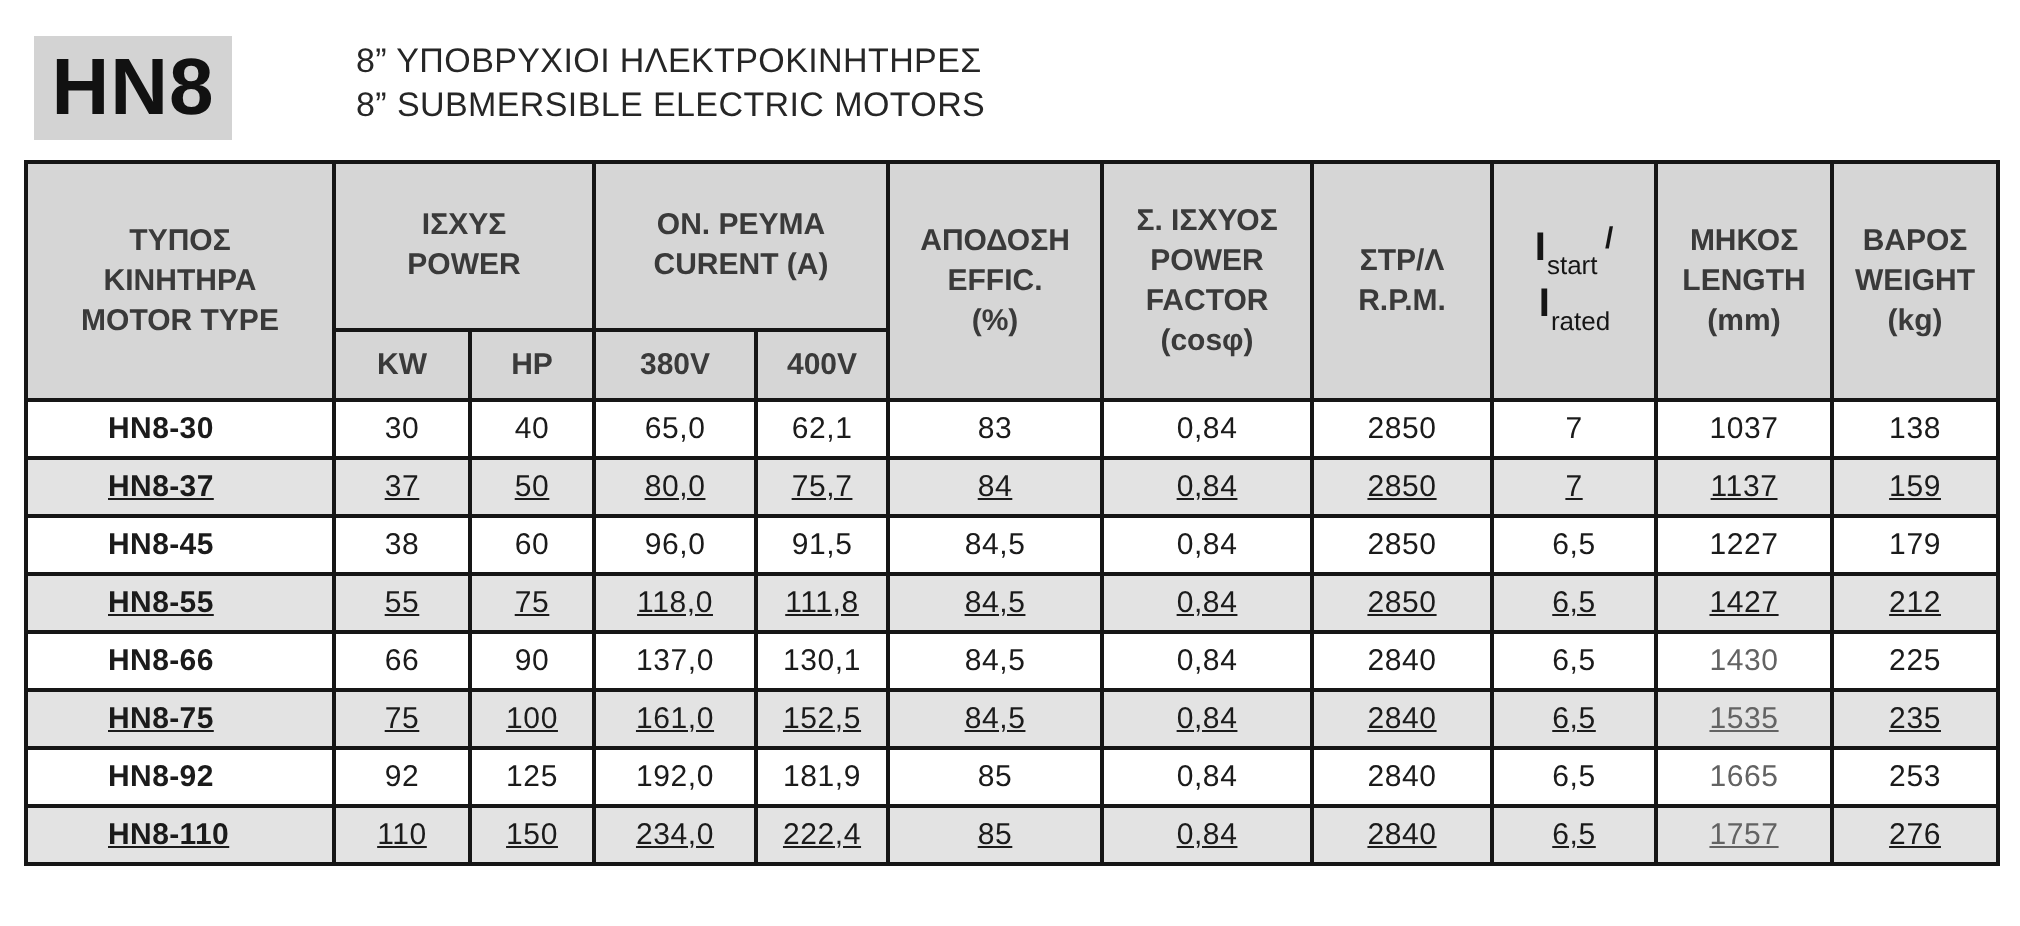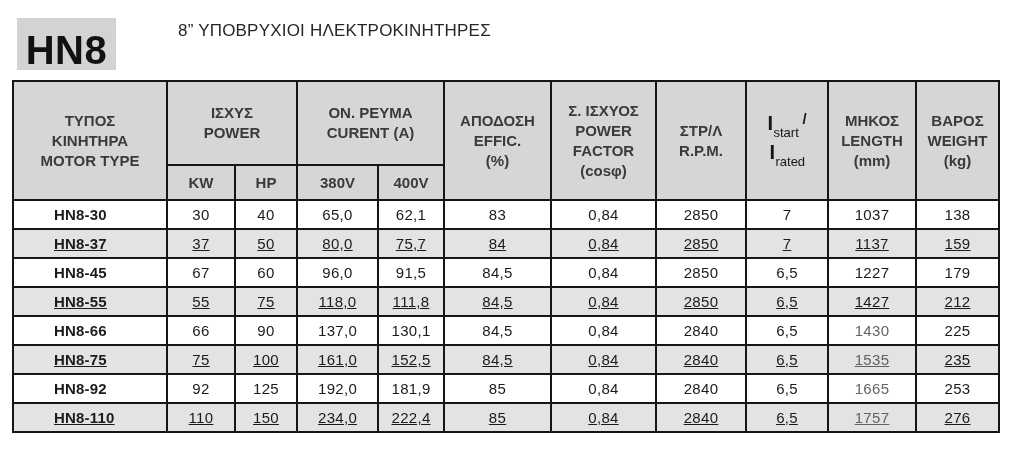--- a/index.html
+++ b/index.html
@@ -35,21 +35,21 @@
     top: 18px;
     left: 17px;
     display: flex;
     align-items: flex-start;
   }
   .badge-box {
     width: 99px;
     height: 52px;
     background: var(--badge-bg);
     display: flex;
-    align-items: flex-end;
+    align-items: center;
     justify-content: center;
   }
   .badge-box .badge-text {
     font-size: 40px;
     font-weight: bold;
     color: #111;
     letter-spacing: 0.5px;
     line-height: 1;
   }
   .doc-titles {
@@ -123,20 +123,21 @@
 <body>
 
 <div class="page">
 
   <div class="doc-header">
     <div class="badge-box">
       <span class="badge-text">HN8</span>
     </div>
     <div class="doc-titles">
       <div class="title-line">8” ΥΠΟΒΡΥΧΙΟΙ ΗΛΕΚΤΡΟΚΙΝΗΤΗΡΕΣ</div>
+      <div class="title-line">8” SUBMERSIBLE ELECTRIC MOTORS</div>
     </div>
   </div>
 
   <table class="spec-table">
     <colgroup>
       <col style="width:154px">
         <col style="width:68px">
         <col style="width:62px">
       <col style="width:81px">
         <col style="width:66px">
@@ -207,21 +208,21 @@
           <td>75,7</td>
           <td>84</td>
           <td>0,84</td>
           <td>2850</td>
           <td>7</td>
           <td>1137</td>
           <td>159</td>
         </tr>
         <tr>
           <td class="motor-type">HN8-45</td>
-          <td>67</td>
+          <td>38</td>
           <td>60</td>
           <td>96,0</td>
           <td>91,5</td>
           <td>84,5</td>
           <td>0,84</td>
           <td>2850</td>
           <td>6,5</td>
           <td>1227</td>
           <td>179</td>
         </tr>

